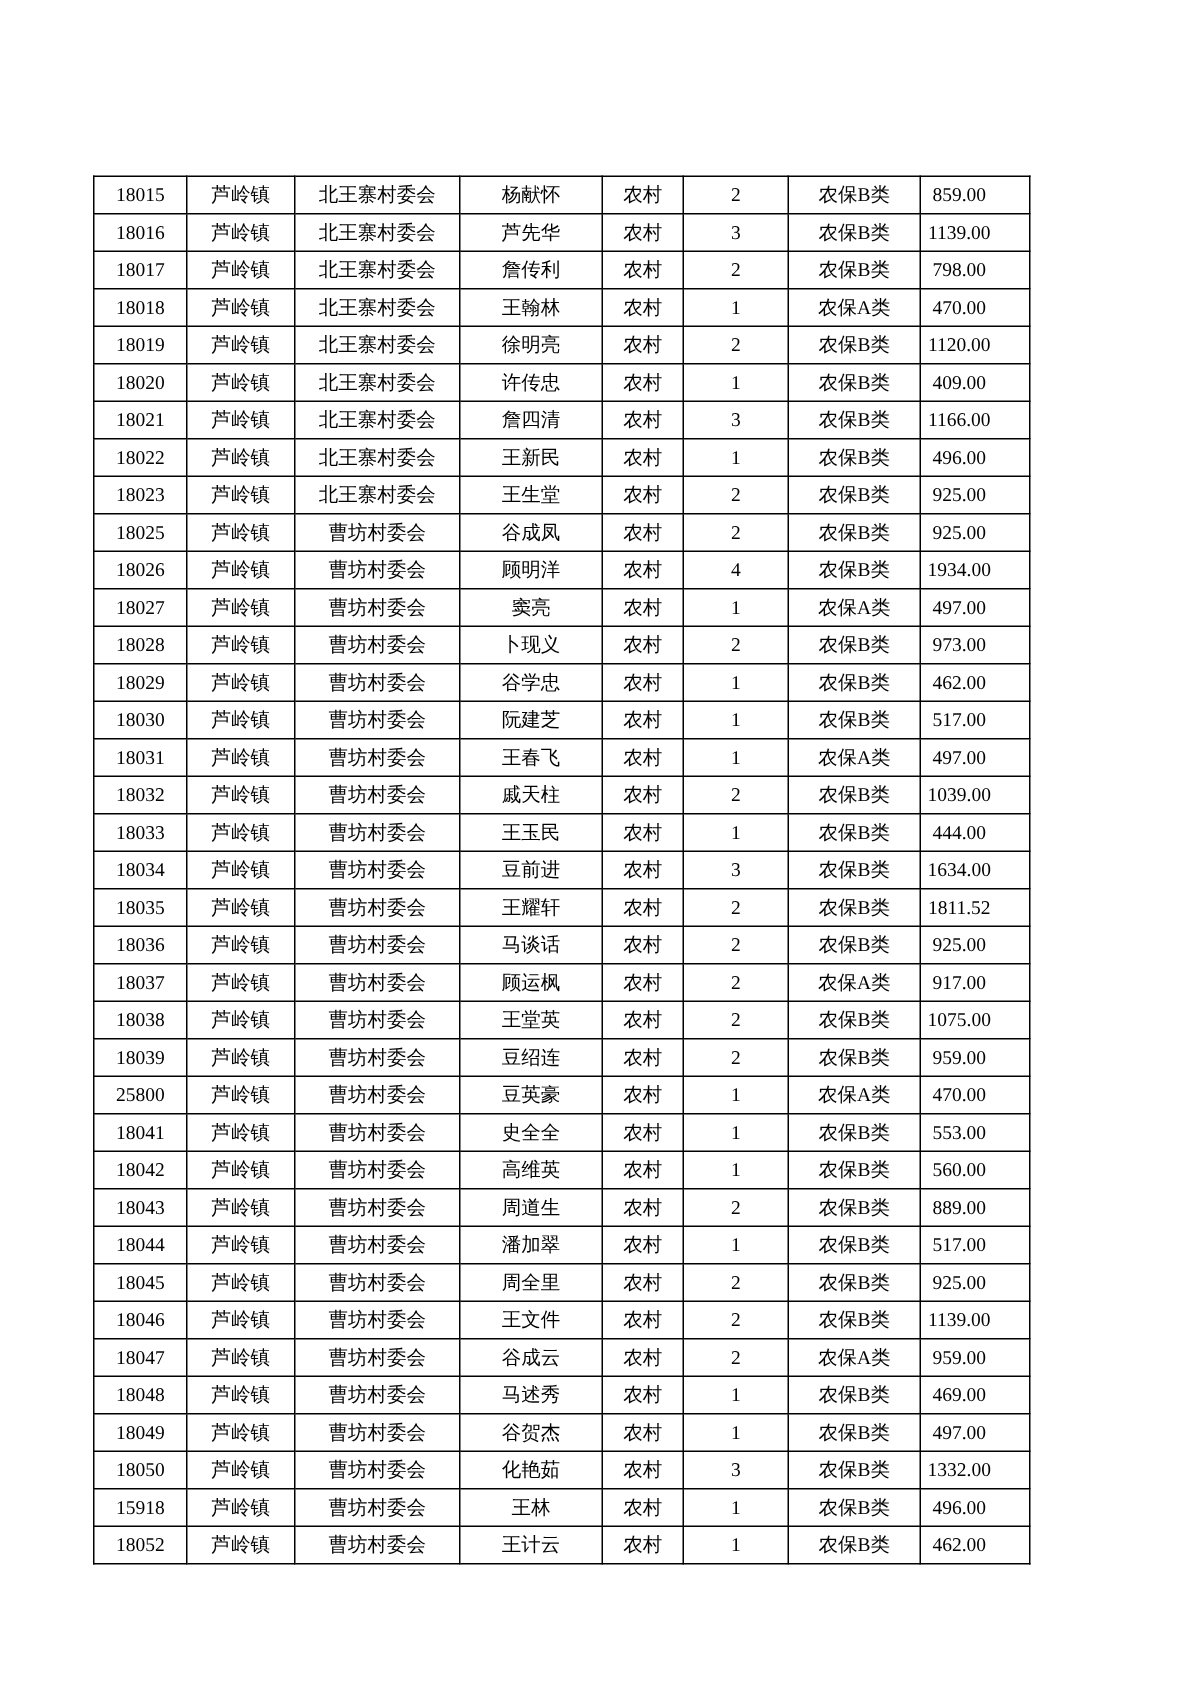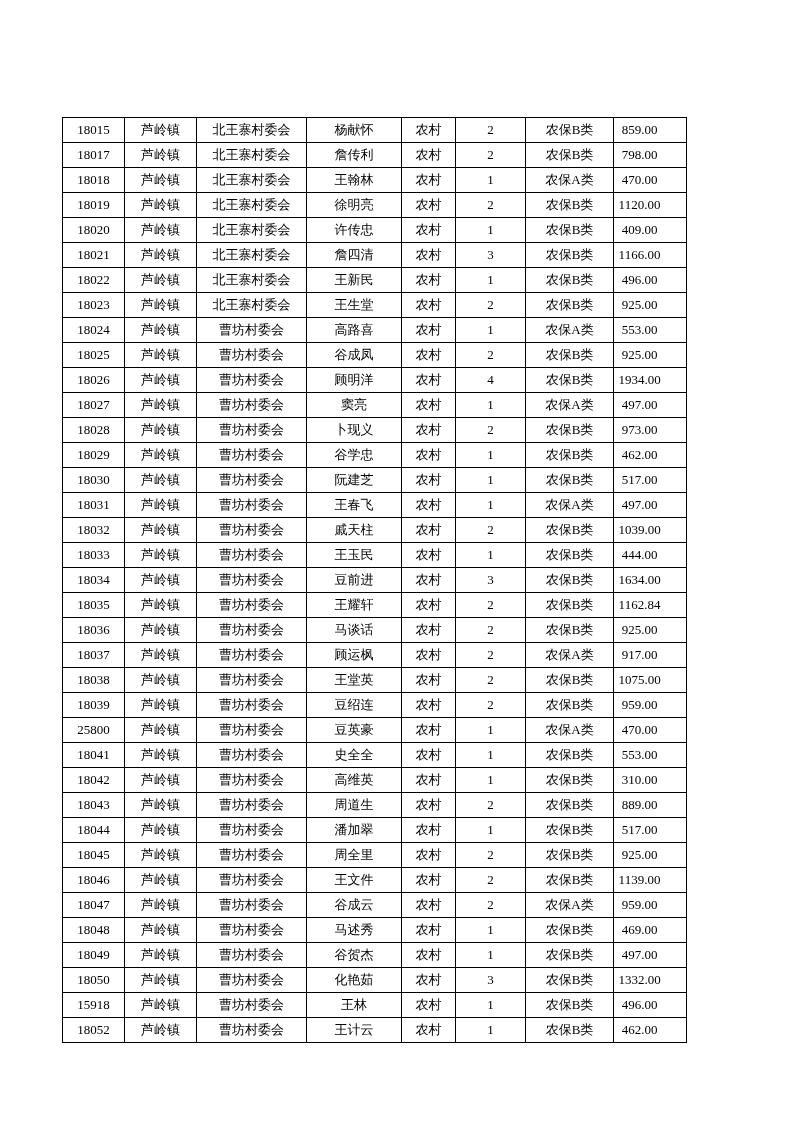--- a/index.html
+++ b/index.html
@@ -71,20 +71,30 @@
           <td>18015</td>
           <td>芦岭镇</td>
           <td>北王寨村委会</td>
           <td>杨献怀</td>
           <td>农村</td>
           <td>2</td>
           <td>农保B类</td>
           <td class="amount">859.00</td>
         </tr>
         <tr>
+          <td>18016</td>
+          <td>芦岭镇</td>
+          <td>北王寨村委会</td>
+          <td>芦先华</td>
+          <td>农村</td>
+          <td>3</td>
+          <td>农保B类</td>
+          <td class="amount">1139.00</td>
+        </tr>
+        <tr>
           <td>18017</td>
           <td>芦岭镇</td>
           <td>北王寨村委会</td>
           <td>詹传利</td>
           <td>农村</td>
           <td>2</td>
           <td>农保B类</td>
           <td class="amount">798.00</td>
         </tr>
         <tr>
@@ -141,208 +151,198 @@
           <td>18023</td>
           <td>芦岭镇</td>
           <td>北王寨村委会</td>
           <td>王生堂</td>
           <td>农村</td>
           <td>2</td>
           <td>农保B类</td>
           <td class="amount">925.00</td>
         </tr>
         <tr>
-          <td>18024</td>
-          <td>芦岭镇</td>
-          <td>曹坊村委会</td>
-          <td>高路喜</td>
-          <td>农村</td>
-          <td>1</td>
-          <td>农保A类</td>
+          <td>18025</td>
+          <td>芦岭镇</td>
+          <td>曹坊村委会</td>
+          <td>谷成凤</td>
+          <td>农村</td>
+          <td>2</td>
+          <td>农保B类</td>
+          <td class="amount">925.00</td>
+        </tr>
+        <tr>
+          <td>18026</td>
+          <td>芦岭镇</td>
+          <td>曹坊村委会</td>
+          <td>顾明洋</td>
+          <td>农村</td>
+          <td>4</td>
+          <td>农保B类</td>
+          <td class="amount">1934.00</td>
+        </tr>
+        <tr>
+          <td>18027</td>
+          <td>芦岭镇</td>
+          <td>曹坊村委会</td>
+          <td>窦亮</td>
+          <td>农村</td>
+          <td>1</td>
+          <td>农保A类</td>
+          <td class="amount">497.00</td>
+        </tr>
+        <tr>
+          <td>18028</td>
+          <td>芦岭镇</td>
+          <td>曹坊村委会</td>
+          <td>卜现义</td>
+          <td>农村</td>
+          <td>2</td>
+          <td>农保B类</td>
+          <td class="amount">973.00</td>
+        </tr>
+        <tr>
+          <td>18029</td>
+          <td>芦岭镇</td>
+          <td>曹坊村委会</td>
+          <td>谷学忠</td>
+          <td>农村</td>
+          <td>1</td>
+          <td>农保B类</td>
+          <td class="amount">462.00</td>
+        </tr>
+        <tr>
+          <td>18030</td>
+          <td>芦岭镇</td>
+          <td>曹坊村委会</td>
+          <td>阮建芝</td>
+          <td>农村</td>
+          <td>1</td>
+          <td>农保B类</td>
+          <td class="amount">517.00</td>
+        </tr>
+        <tr>
+          <td>18031</td>
+          <td>芦岭镇</td>
+          <td>曹坊村委会</td>
+          <td>王春飞</td>
+          <td>农村</td>
+          <td>1</td>
+          <td>农保A类</td>
+          <td class="amount">497.00</td>
+        </tr>
+        <tr>
+          <td>18032</td>
+          <td>芦岭镇</td>
+          <td>曹坊村委会</td>
+          <td>戚天柱</td>
+          <td>农村</td>
+          <td>2</td>
+          <td>农保B类</td>
+          <td class="amount">1039.00</td>
+        </tr>
+        <tr>
+          <td>18033</td>
+          <td>芦岭镇</td>
+          <td>曹坊村委会</td>
+          <td>王玉民</td>
+          <td>农村</td>
+          <td>1</td>
+          <td>农保B类</td>
+          <td class="amount">444.00</td>
+        </tr>
+        <tr>
+          <td>18034</td>
+          <td>芦岭镇</td>
+          <td>曹坊村委会</td>
+          <td>豆前进</td>
+          <td>农村</td>
+          <td>3</td>
+          <td>农保B类</td>
+          <td class="amount">1634.00</td>
+        </tr>
+        <tr>
+          <td>18035</td>
+          <td>芦岭镇</td>
+          <td>曹坊村委会</td>
+          <td>王耀轩</td>
+          <td>农村</td>
+          <td>2</td>
+          <td>农保B类</td>
+          <td class="amount">1811.52</td>
+        </tr>
+        <tr>
+          <td>18036</td>
+          <td>芦岭镇</td>
+          <td>曹坊村委会</td>
+          <td>马谈话</td>
+          <td>农村</td>
+          <td>2</td>
+          <td>农保B类</td>
+          <td class="amount">925.00</td>
+        </tr>
+        <tr>
+          <td>18037</td>
+          <td>芦岭镇</td>
+          <td>曹坊村委会</td>
+          <td>顾运枫</td>
+          <td>农村</td>
+          <td>2</td>
+          <td>农保A类</td>
+          <td class="amount">917.00</td>
+        </tr>
+        <tr>
+          <td>18038</td>
+          <td>芦岭镇</td>
+          <td>曹坊村委会</td>
+          <td>王堂英</td>
+          <td>农村</td>
+          <td>2</td>
+          <td>农保B类</td>
+          <td class="amount">1075.00</td>
+        </tr>
+        <tr>
+          <td>18039</td>
+          <td>芦岭镇</td>
+          <td>曹坊村委会</td>
+          <td>豆绍连</td>
+          <td>农村</td>
+          <td>2</td>
+          <td>农保B类</td>
+          <td class="amount">959.00</td>
+        </tr>
+        <tr>
+          <td>25800</td>
+          <td>芦岭镇</td>
+          <td>曹坊村委会</td>
+          <td>豆英豪</td>
+          <td>农村</td>
+          <td>1</td>
+          <td>农保A类</td>
+          <td class="amount">470.00</td>
+        </tr>
+        <tr>
+          <td>18041</td>
+          <td>芦岭镇</td>
+          <td>曹坊村委会</td>
+          <td>史全全</td>
+          <td>农村</td>
+          <td>1</td>
+          <td>农保B类</td>
           <td class="amount">553.00</td>
         </tr>
         <tr>
-          <td>18025</td>
-          <td>芦岭镇</td>
-          <td>曹坊村委会</td>
-          <td>谷成凤</td>
-          <td>农村</td>
-          <td>2</td>
-          <td>农保B类</td>
-          <td class="amount">925.00</td>
-        </tr>
-        <tr>
-          <td>18026</td>
-          <td>芦岭镇</td>
-          <td>曹坊村委会</td>
-          <td>顾明洋</td>
-          <td>农村</td>
-          <td>4</td>
-          <td>农保B类</td>
-          <td class="amount">1934.00</td>
-        </tr>
-        <tr>
-          <td>18027</td>
-          <td>芦岭镇</td>
-          <td>曹坊村委会</td>
-          <td>窦亮</td>
-          <td>农村</td>
-          <td>1</td>
-          <td>农保A类</td>
-          <td class="amount">497.00</td>
-        </tr>
-        <tr>
-          <td>18028</td>
-          <td>芦岭镇</td>
-          <td>曹坊村委会</td>
-          <td>卜现义</td>
-          <td>农村</td>
-          <td>2</td>
-          <td>农保B类</td>
-          <td class="amount">973.00</td>
-        </tr>
-        <tr>
-          <td>18029</td>
-          <td>芦岭镇</td>
-          <td>曹坊村委会</td>
-          <td>谷学忠</td>
-          <td>农村</td>
-          <td>1</td>
-          <td>农保B类</td>
-          <td class="amount">462.00</td>
-        </tr>
-        <tr>
-          <td>18030</td>
-          <td>芦岭镇</td>
-          <td>曹坊村委会</td>
-          <td>阮建芝</td>
-          <td>农村</td>
-          <td>1</td>
-          <td>农保B类</td>
-          <td class="amount">517.00</td>
-        </tr>
-        <tr>
-          <td>18031</td>
-          <td>芦岭镇</td>
-          <td>曹坊村委会</td>
-          <td>王春飞</td>
-          <td>农村</td>
-          <td>1</td>
-          <td>农保A类</td>
-          <td class="amount">497.00</td>
-        </tr>
-        <tr>
-          <td>18032</td>
-          <td>芦岭镇</td>
-          <td>曹坊村委会</td>
-          <td>戚天柱</td>
-          <td>农村</td>
-          <td>2</td>
-          <td>农保B类</td>
-          <td class="amount">1039.00</td>
-        </tr>
-        <tr>
-          <td>18033</td>
-          <td>芦岭镇</td>
-          <td>曹坊村委会</td>
-          <td>王玉民</td>
-          <td>农村</td>
-          <td>1</td>
-          <td>农保B类</td>
-          <td class="amount">444.00</td>
-        </tr>
-        <tr>
-          <td>18034</td>
-          <td>芦岭镇</td>
-          <td>曹坊村委会</td>
-          <td>豆前进</td>
-          <td>农村</td>
-          <td>3</td>
-          <td>农保B类</td>
-          <td class="amount">1634.00</td>
-        </tr>
-        <tr>
-          <td>18035</td>
-          <td>芦岭镇</td>
-          <td>曹坊村委会</td>
-          <td>王耀轩</td>
-          <td>农村</td>
-          <td>2</td>
-          <td>农保B类</td>
-          <td class="amount">1162.84</td>
-        </tr>
-        <tr>
-          <td>18036</td>
-          <td>芦岭镇</td>
-          <td>曹坊村委会</td>
-          <td>马谈话</td>
-          <td>农村</td>
-          <td>2</td>
-          <td>农保B类</td>
-          <td class="amount">925.00</td>
-        </tr>
-        <tr>
-          <td>18037</td>
-          <td>芦岭镇</td>
-          <td>曹坊村委会</td>
-          <td>顾运枫</td>
-          <td>农村</td>
-          <td>2</td>
-          <td>农保A类</td>
-          <td class="amount">917.00</td>
-        </tr>
-        <tr>
-          <td>18038</td>
-          <td>芦岭镇</td>
-          <td>曹坊村委会</td>
-          <td>王堂英</td>
-          <td>农村</td>
-          <td>2</td>
-          <td>农保B类</td>
-          <td class="amount">1075.00</td>
-        </tr>
-        <tr>
-          <td>18039</td>
-          <td>芦岭镇</td>
-          <td>曹坊村委会</td>
-          <td>豆绍连</td>
-          <td>农村</td>
-          <td>2</td>
-          <td>农保B类</td>
-          <td class="amount">959.00</td>
-        </tr>
-        <tr>
-          <td>25800</td>
-          <td>芦岭镇</td>
-          <td>曹坊村委会</td>
-          <td>豆英豪</td>
-          <td>农村</td>
-          <td>1</td>
-          <td>农保A类</td>
-          <td class="amount">470.00</td>
-        </tr>
-        <tr>
-          <td>18041</td>
-          <td>芦岭镇</td>
-          <td>曹坊村委会</td>
-          <td>史全全</td>
-          <td>农村</td>
-          <td>1</td>
-          <td>农保B类</td>
-          <td class="amount">553.00</td>
-        </tr>
-        <tr>
           <td>18042</td>
           <td>芦岭镇</td>
           <td>曹坊村委会</td>
           <td>高维英</td>
           <td>农村</td>
           <td>1</td>
           <td>农保B类</td>
-          <td class="amount">310.00</td>
+          <td class="amount">560.00</td>
         </tr>
         <tr>
           <td>18043</td>
           <td>芦岭镇</td>
           <td>曹坊村委会</td>
           <td>周道生</td>
           <td>农村</td>
           <td>2</td>
           <td>农保B类</td>
           <td class="amount">889.00</td>

